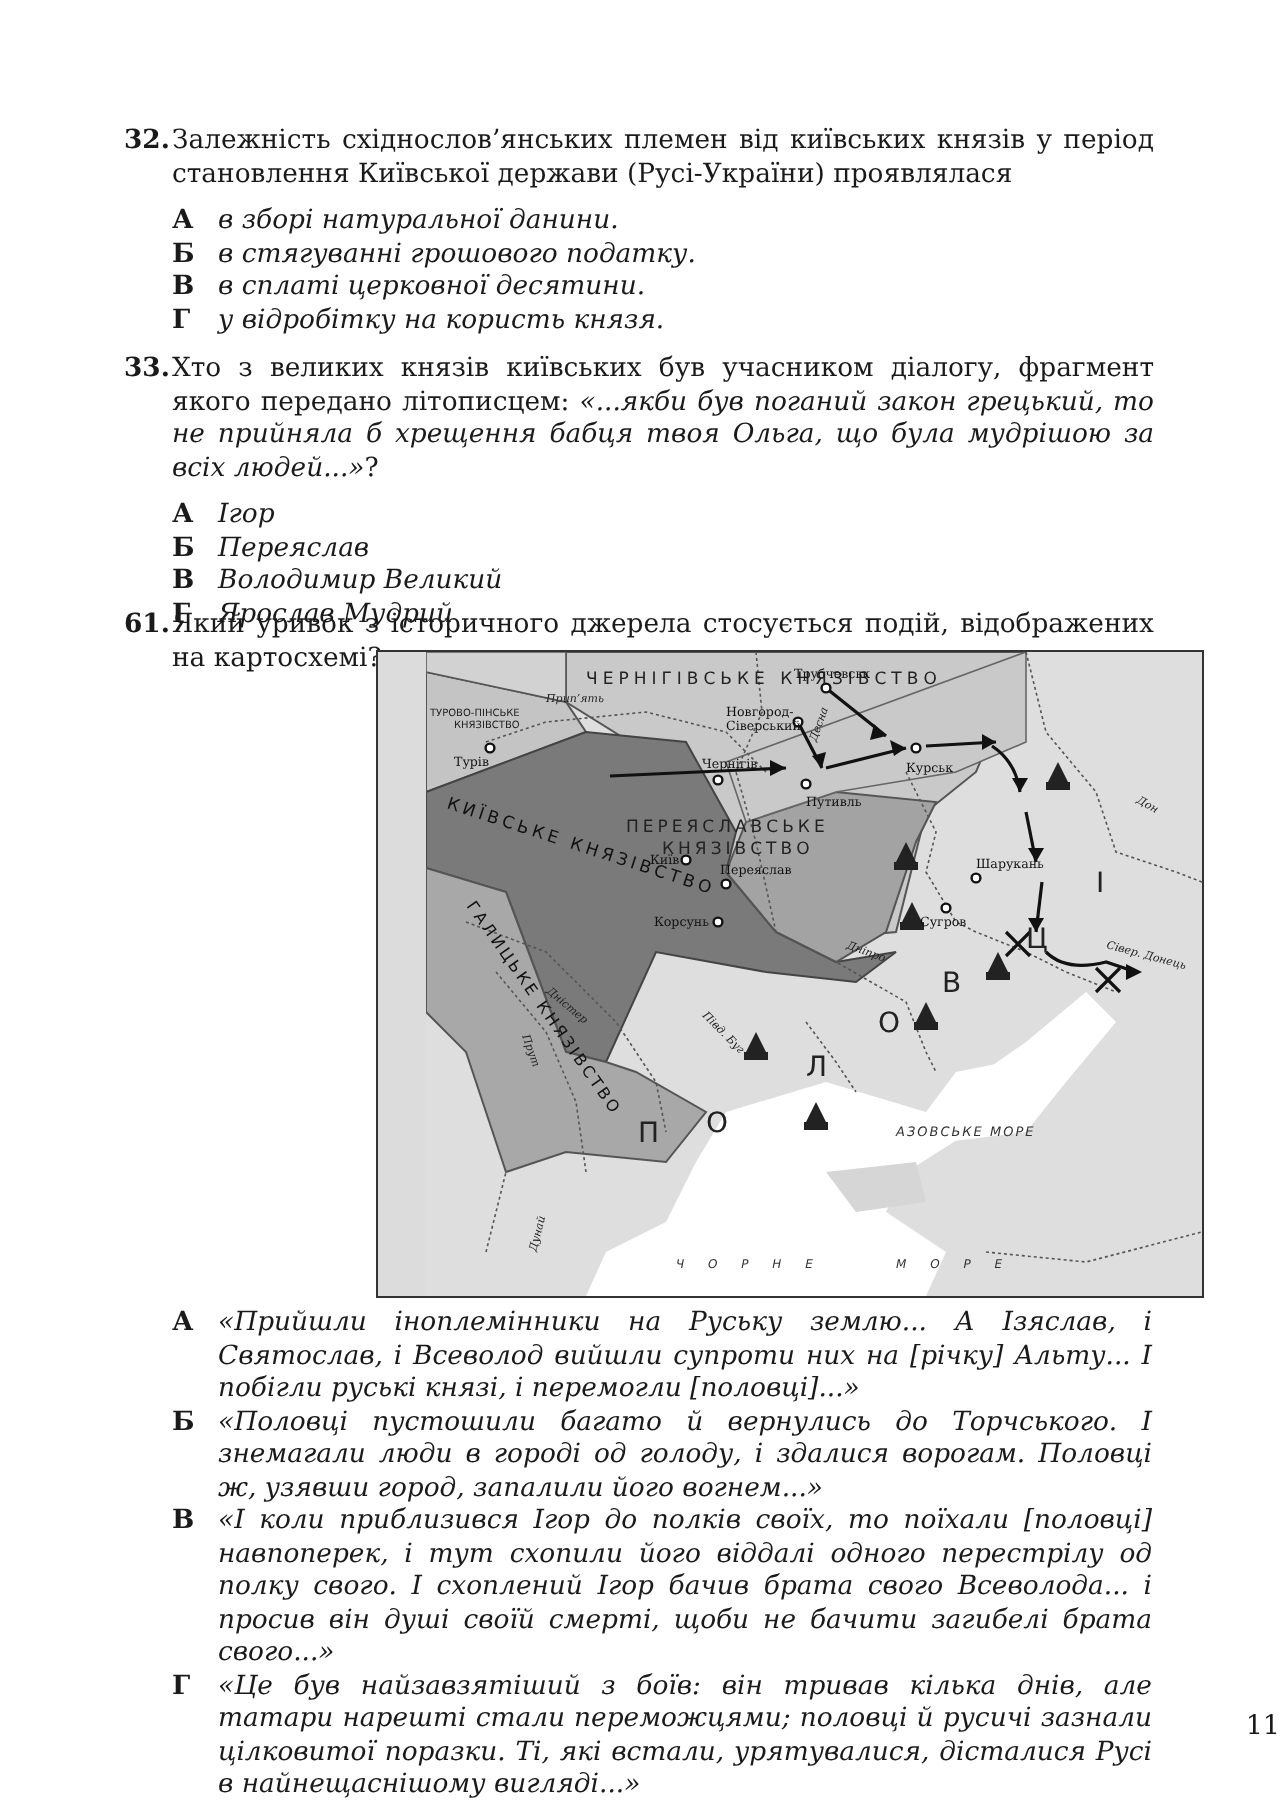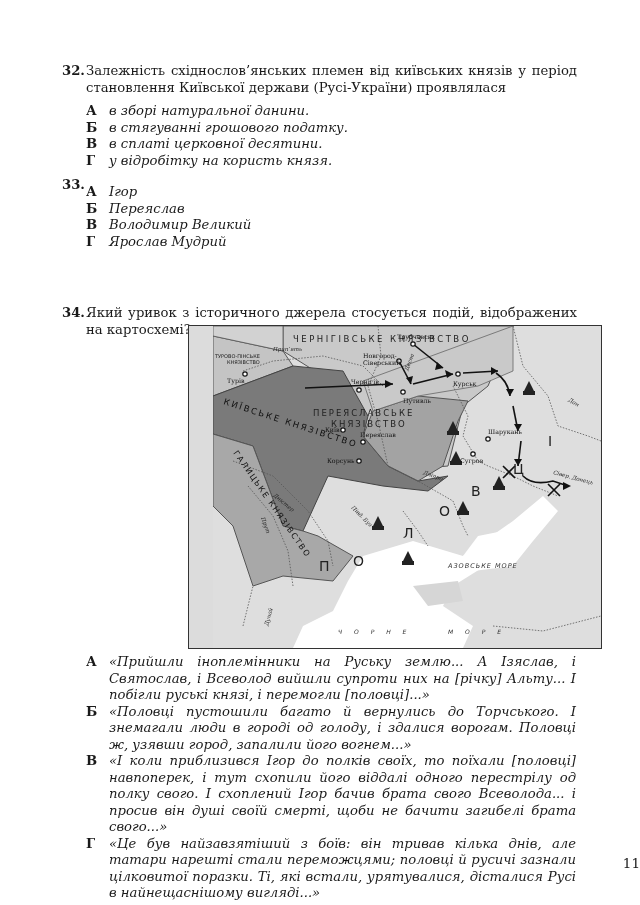--- a/index.html
+++ b/index.html
@@ -44,20 +44,21 @@
         </div>
       <div class="opt">
           <span class="letter">Г</span>
           <span class="txt">у відробітку на користь князя.</span>
         </div>
     </div>
   </div>
 
   <div class="q" style="top:177px;">
     <span class="qnum">33.</span>
+    <div class="qtext"><span>Хто з великих князів київських був учасником діалогу, фрагмент якого передано літописцем: </span><span class="it">«...якби був поганий закон грецький, то не прийняла б хрещення бабця твоя Ольга, що була мудрішою за всіх людей...»</span><span>?</span></div>
     <div class="opts">
       <div class="opt">
           <span class="letter">А</span>
           <span class="txt">Ігор</span>
         </div>
       <div class="opt">
           <span class="letter">Б</span>
           <span class="txt">Переяслав</span>
         </div>
       <div class="opt">
@@ -65,21 +66,21 @@
           <span class="txt">Володимир Великий</span>
         </div>
       <div class="opt">
           <span class="letter">Г</span>
           <span class="txt">Ярослав Мудрий</span>
         </div>
     </div>
   </div>
 
   <div class="q" style="top:305px;">
-    <span class="qnum">34.</span>
+    <span class="qnum">61.</span>
     <div class="qtext">Який уривок з історичного джерела стосується подій, відображених на картосхемі?</div>
   </div>
 
   <div class="map">
     <svg width="388" height="322" viewBox="0 0 388 322" xmlns="http://www.w3.org/2000/svg" font-family="DejaVu Sans, sans-serif">
 
       <rect x="0" y="0" width="388" height="322" fill="#dedede"></rect>
 
       <path d="M70,0 L300,0 L275,60 L250,80 L235,140 L180,145 L150,110 L120,80 L110,50 L70,25 Z" fill="#c9c9c9" stroke="#555" stroke-width="1"></path>
 

